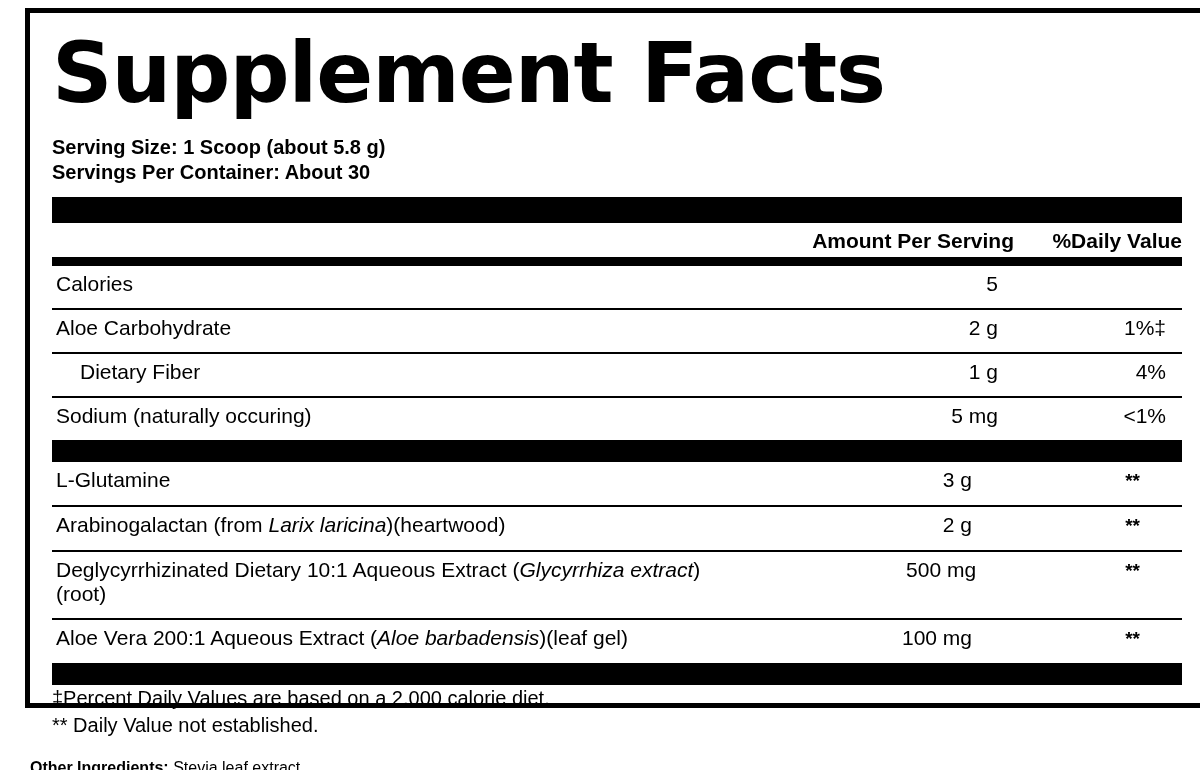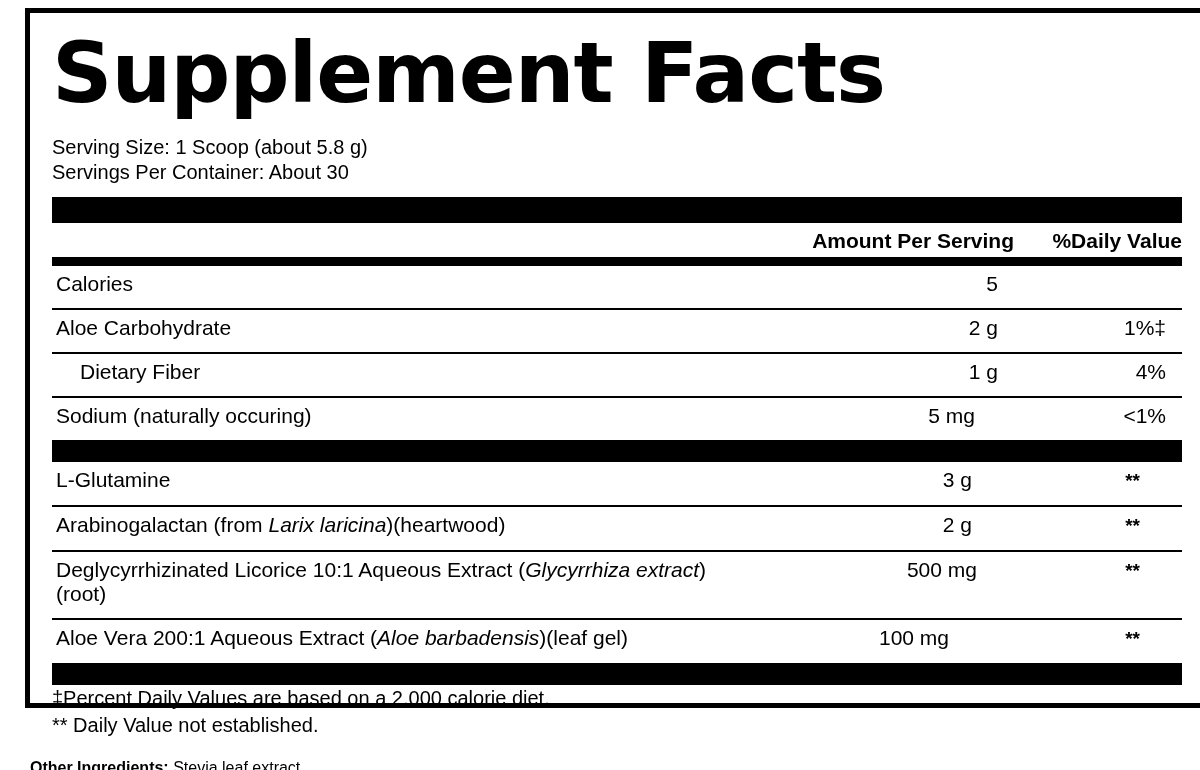--- a/index.html
+++ b/index.html
@@ -39,20 +39,21 @@
     line-height: 96px;
     letter-spacing: -1px;
     margin: 12px 0 0 0;
     white-space: nowrap;
     font-family: "DejaVu Sans", sans-serif;
   }
   .serving {
     font-size: 20px;
     line-height: 25px;
     margin-top: 14px;
+    font-weight: bold;
   }
   .barfat {
     background: #000;
     height: 26px;
     margin-top: 12px;
   }
   .barthin {
     background: #000;
     height: 9px;
   }
@@ -75,21 +76,21 @@
     text-align: right;
   }
   .row {
     display: flex;
     align-items: baseline;
     font-size: 21px;
     line-height: 24px;
     padding: 6px 0 12px 0;
     border-bottom: 2px solid #000;
   }
-  .row.noline { border-bottom: none; gap: 23px; }
+  .row.noline { border-bottom: none; }
   .row .name {
     flex: 1 1 auto;
     padding-left: 4px;
   }
   .row .name.indent { padding-left: 28px; }
   .row .amount {
     width: 250px;
     text-align: right;
     padding-right: 8px;
   }
@@ -176,21 +177,21 @@
           <div class="name"><span>L-Glutamine</span><i></i><span></span></div>
           <div class="amount">3 g</div>
           <div class="dv stars">**</div>
         </div>
         <div class="row">
           <div class="name"><span>Arabinogalactan (from </span><i>Larix laricina</i><span>)(heartwood)</span></div>
           <div class="amount">2 g</div>
           <div class="dv stars">**</div>
         </div>
         <div class="row">
-          <div class="name"><span>Deglycyrrhizinated Licorice 10:1 Aqueous Extract (</span><i>Glycyrrhiza extract</i><span>)(root)</span></div>
+          <div class="name"><span>Deglycyrrhizinated Dietary 10:1 Aqueous Extract (</span><i>Glycyrrhiza extract</i><span>)(root)</span></div>
           <div class="amount">500 mg</div>
           <div class="dv stars">**</div>
         </div>
         <div class="row noline">
           <div class="name"><span>Aloe Vera 200:1 Aqueous Extract (</span><i>Aloe barbadensis</i><span>)(leaf gel)</span></div>
           <div class="amount">100 mg</div>
           <div class="dv stars">**</div>
         </div>
       </div>
 

